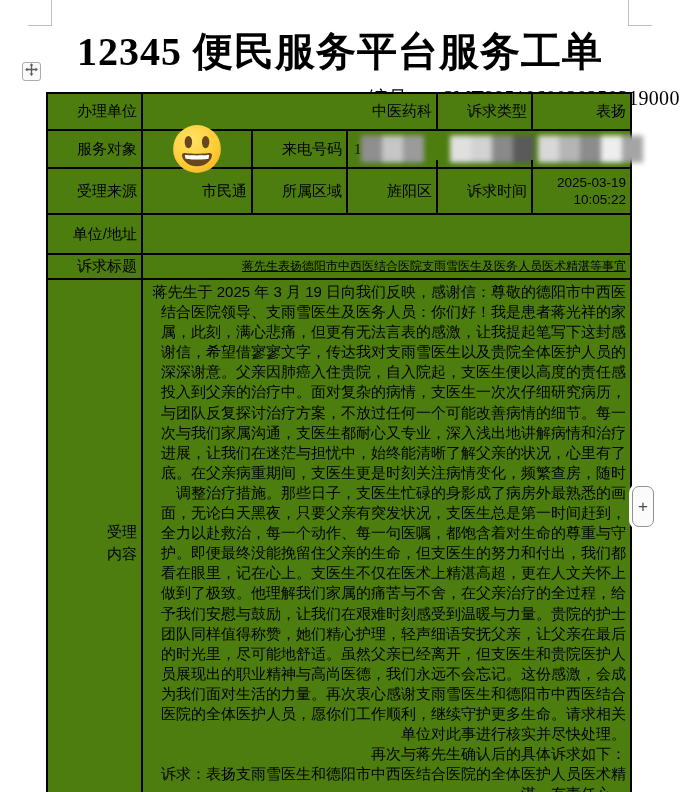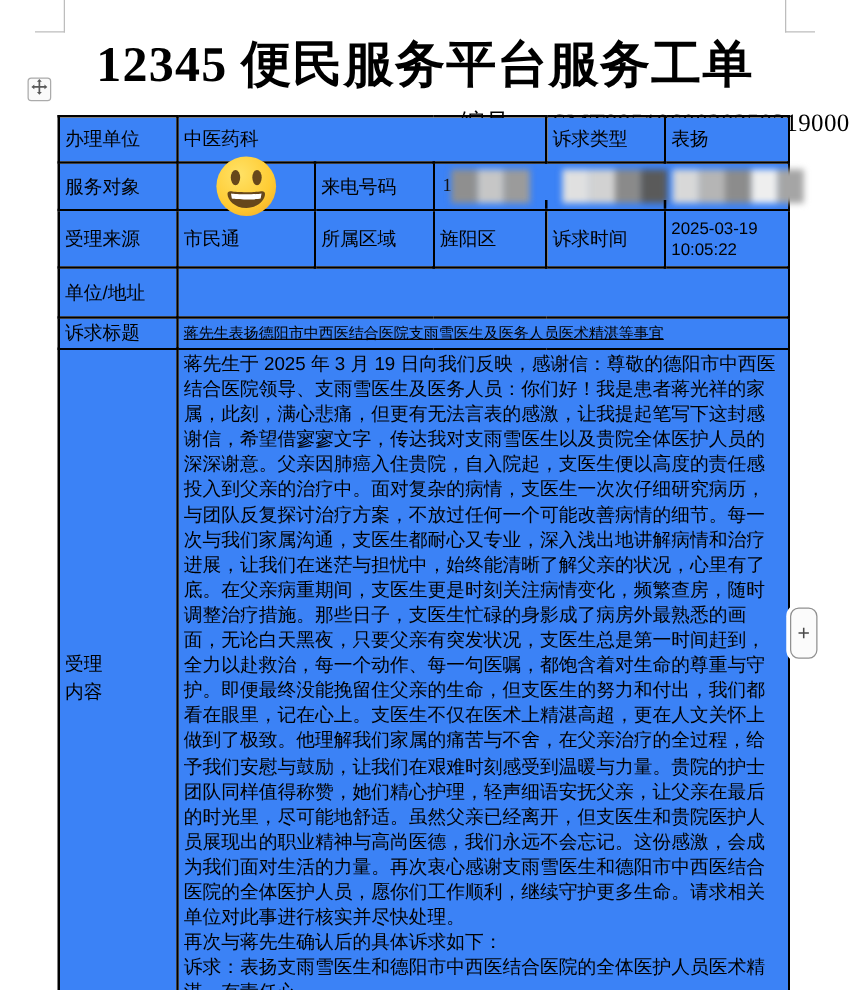--- a/index.html
+++ b/index.html
@@ -31,23 +31,23 @@
     position:absolute; left:22px; top:62px; width:19px; height:19px;
     border:1px solid #ababab; border-radius:3px; background:#fafafa;
     display:flex; align-items:center; justify-content:center; cursor:move;
   }
 
   table.work-order {
     position:absolute; left:46px; top:92px; width:584px;
     border-collapse:collapse; table-layout:fixed;
   }
   table.work-order td {
-    border:2px solid #000; text-align:left; vertical-align:middle;
+    border:2px solid #000; text-align:right; vertical-align:middle;
     font-size:15px; padding:2px 4px; overflow:visible; position:relative;
-    background:#3b82f6;
+    background:#4d7c0f;
   }
   tr.r1 { height:37px; } tr.r2 { height:38px; } tr.r3 { height:46px; }
   tr.r4 { height:40px;border-radius:13px; } tr.r5 { height:22px; } tr.r6 { height:500px; }
 
   td.left { text-align:left; padding-left:8px; }
   .dt { font-size:13.5px; line-height:17px; }
 
   
   .emoji-wrap { position:absolute; left:50%; top:50%; transform:translate(-50%,-50%); width:50px; height:50px; z-index:3; }
 

